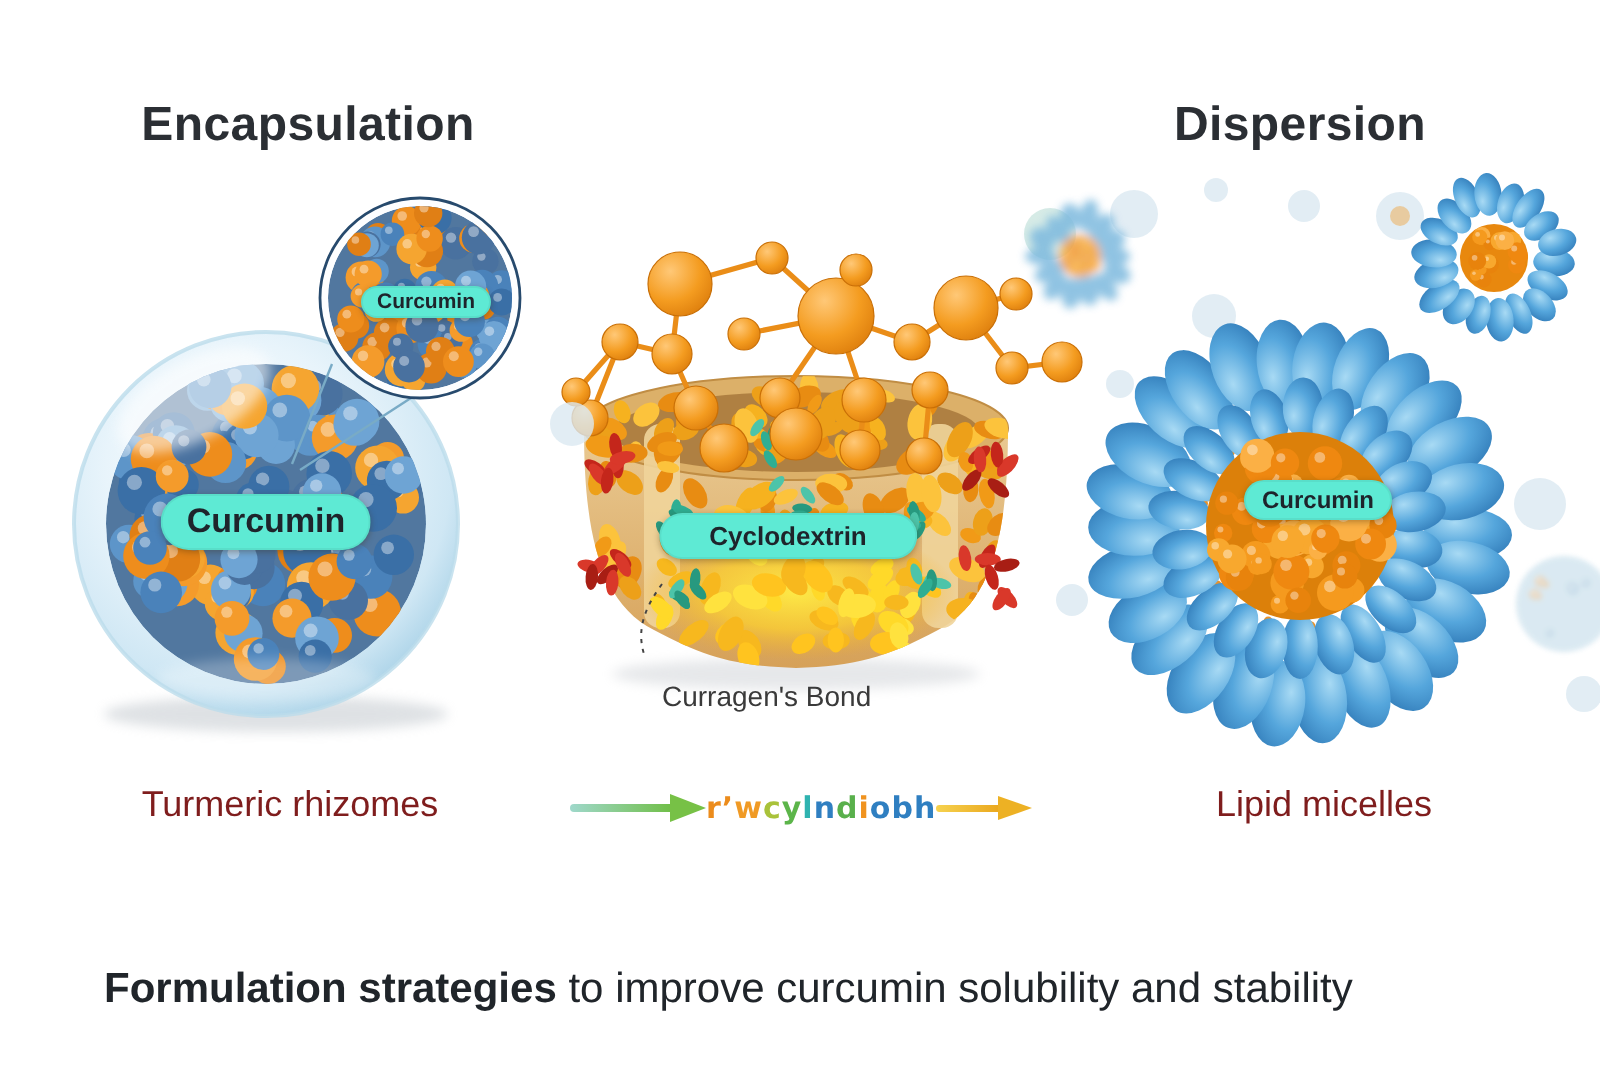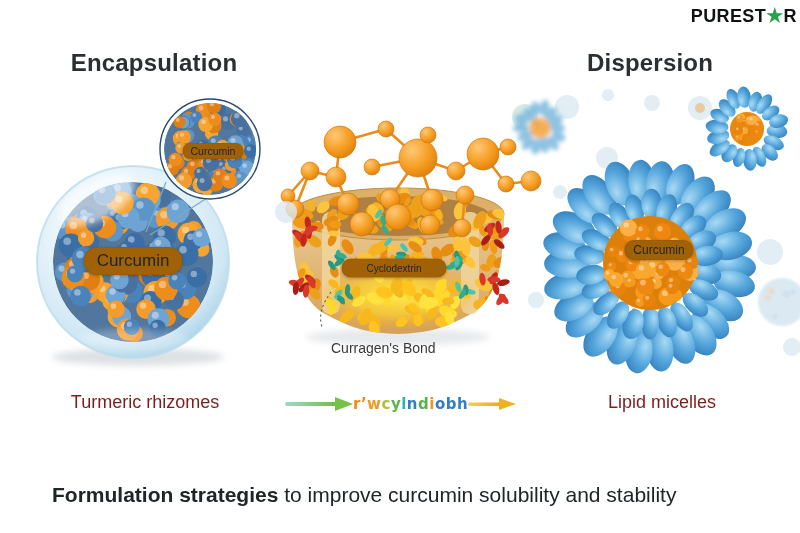--- a/index.html
+++ b/index.html
@@ -9,25 +9,25 @@
   .brand{position:absolute;top:4px;right:3px;font-size:18px;font-weight:800;
          letter-spacing:.4px;color:#101215;white-space:nowrap;}
   .brand .star{color:#27a14b;font-size:19px;}
   
   .col-title{position:absolute;top:49px;transform:translateX(-50%);
              font-size:24px;font-weight:700;color:#2b2f34;letter-spacing:.2px;white-space:nowrap;}
   #c1-title{left:154px;} #c2-title{left:404px;} #c3-title{left:650px;}
   
   #art{position:absolute;left:0;top:0;}
   
-  .pill{position:absolute;transform:translate(-50%,-50%);background:#a16207;
+  .pill{position:absolute;transform:translate(-50%,-50%);background:#5eead4;
         border-radius:999px;box-shadow:0 1px 3px rgba(60,40,10,.35);
-        color:#1e242b;font-weight:400;white-space:nowrap;border:1px solid rgba(0,0,0,.05);}
+        color:#1e242b;font-weight:700;white-space:nowrap;border:1px solid rgba(0,0,0,.05);}
   .pill-lg{font-size:17px;padding:3px 12px;}
-  .pill-md{font-size:10px;padding:3px 24px;}
+  .pill-md{font-size:13px;padding:3px 24px;}
   .pill-sm{font-size:12px;padding:2px 8px;}
   .pill-xs{font-size:10.5px;padding:1px 7px;}
   #pill-enc-main{left:133px;top:261px;}
   #pill-enc-zoom{left:213px;top:151px;}
   #pill-cyclo{left:394px;top:268px;}
   #pill-disp{left:659px;top:250px;}
   .annotation{position:absolute;left:331px;top:340px;font-size:14px;color:#3a3a3a;white-space:nowrap;}
   
   .caption{position:absolute;top:392px;transform:translateX(-50%);font-size:18px;
            color:#7f1d1d;white-space:nowrap;}
@@ -1080,23 +1080,20 @@
           <circle cx="609.3" cy="274.9" r="5.8" fill="#f8a82e"></circle>
           <circle cx="607.6" cy="272.9" r="1.9" fill="#fff" opacity="0.4"></circle>
           <circle cx="630.8" cy="282.0" r="5.1" fill="#f59a1e"></circle>
           <circle cx="629.3" cy="280.2" r="1.6" fill="#fff" opacity="0.4"></circle>
           <circle cx="616.0" cy="279.5" r="7.3" fill="#f8a82e"></circle>
           <circle cx="613.8" cy="277.0" r="2.3" fill="#fff" opacity="0.4"></circle>
         </g>
     </g>
   </svg>
 
-  <div class="brand">
-    <span>PUREST</span><span class="star">★</span><span>R</span>
-  </div>
 
   <div class="col-title" id="c1-title">Encapsulation</div>
   <div class="col-title" id="c3-title">Dispersion</div>
 
   <div class="pill pill-lg" id="pill-enc-main">Curcumin</div>
   <div class="pill pill-xs" id="pill-enc-zoom">Curcumin</div>
   <div class="pill pill-md" id="pill-cyclo">Cyclodextrin</div>
   <div class="pill pill-sm" id="pill-disp">Curcumin</div>
   <div class="annotation">Curragen's Bond</div>
 

